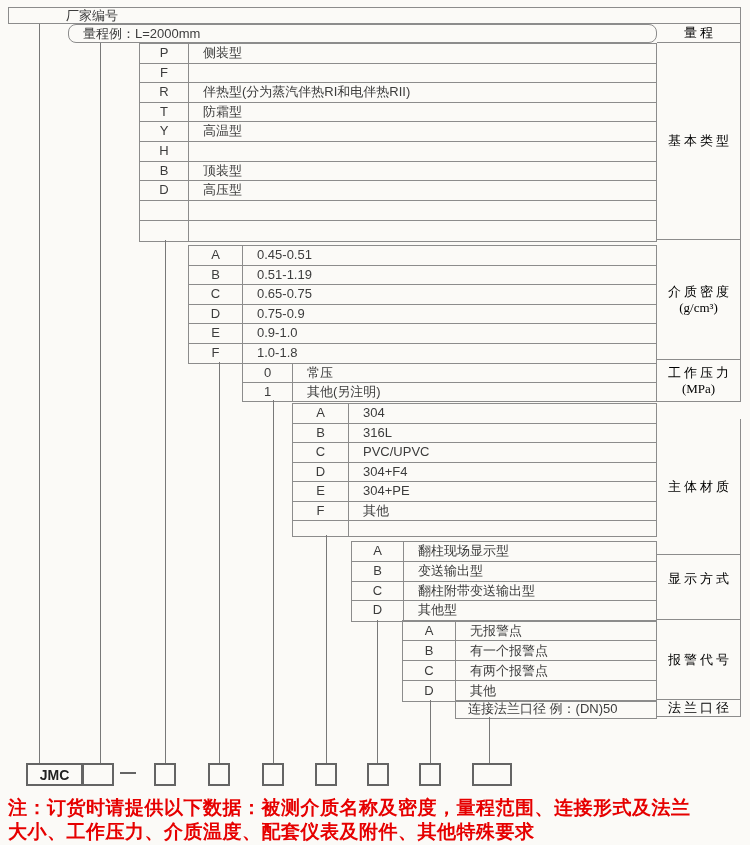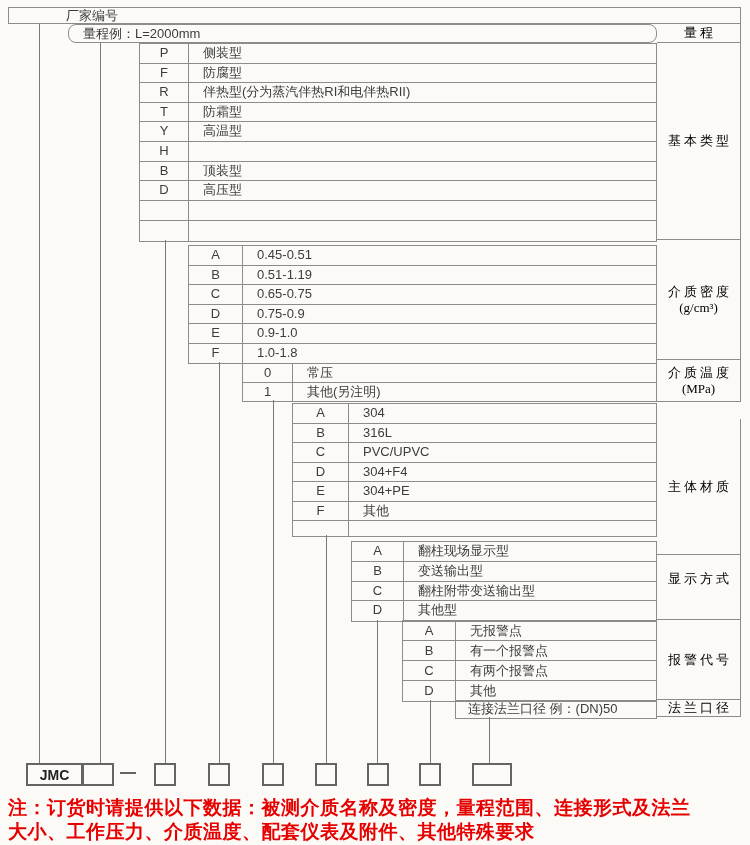--- a/index.html
+++ b/index.html
@@ -44,21 +44,20 @@
   </div>
 
   <div id="generated">
       <div class="sec" style="left: 139px; top: 43px; width: 518px; height: 198.8px;">
         <div class="row bb" style="height: 19.6px;">
           <div class="code-cell" style="width: 49px; line-height: 18.6px;">P</div>
           <div class="desc-cell" style="line-height: 18.6px;">侧装型</div>
         </div>
         <div class="row bb" style="height: 19.6px;">
           <div class="code-cell" style="width: 49px; line-height: 18.6px;">F</div>
-          <div class="desc-cell" style="line-height: 18.6px;">防腐型</div>
         </div>
         <div class="row bb" style="height: 19.6px;">
           <div class="code-cell" style="width: 49px; line-height: 18.6px;">R</div>
           <div class="desc-cell" style="line-height: 18.6px;">伴热型(分为蒸汽伴热RI和电伴热RII)</div>
         </div>
         <div class="row bb" style="height: 19.6px;">
           <div class="code-cell" style="width: 49px; line-height: 18.6px;">T</div>
           <div class="desc-cell" style="line-height: 18.6px;">防霜型</div>
         </div>
         <div class="row bb" style="height: 19.6px;">
@@ -196,21 +195,21 @@
         <div>量程</div>
       </div>
       <div class="lbl-cell" style="top: 43px; height: 197px;">
         <div>基本类型</div>
       </div>
       <div class="lbl-cell" style="top: 240px; height: 120px;">
         <div>介质密度</div>
         <div style="letter-spacing: 0px; text-indent: 0px;">(g/cm³)</div>
       </div>
       <div class="lbl-cell" style="top: 360px; height: 42px;">
-        <div>介质温度</div>
+        <div>工作压力</div>
         <div style="letter-spacing: 0px; text-indent: 0px;">(MPa)</div>
       </div>
       <div class="lbl-cell" style="top: 419px; height: 136px;">
         <div>主体材质</div>
       </div>
       <div class="lbl-cell" style="top: 538px; height: 82px;">
         <div>显示方式</div>
       </div>
       <div class="lbl-cell" style="top: 620px; height: 80px;">
         <div>报警代号</div>

